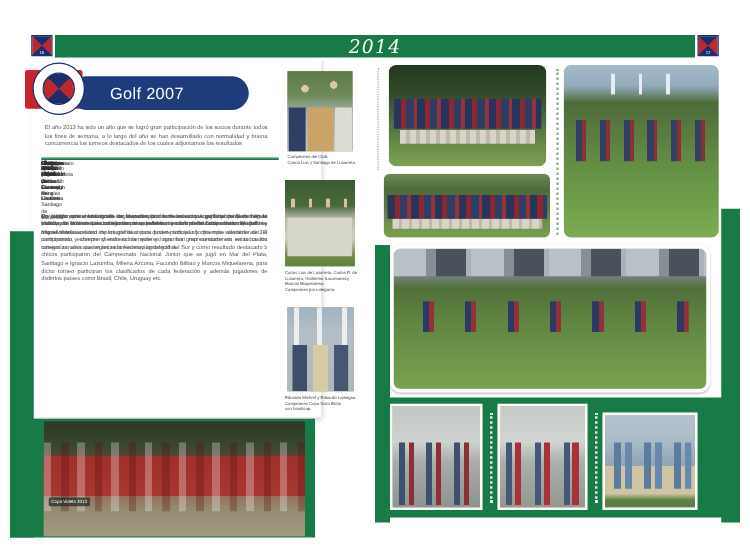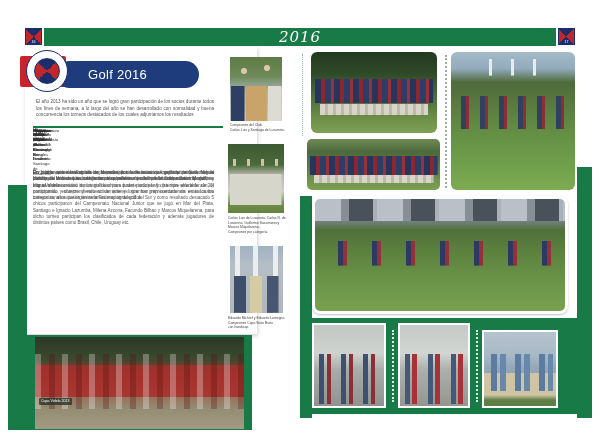--- a/index.html
+++ b/index.html
@@ -158,33 +158,33 @@
 </style>
 </head>
 <body>
 
 <div id="stage">
 
   <div class="pinwheel pw-left">
     <span class="pw-num">16</span>
   </div>
   <div class="year-bar">
-    <span class="year-text">2016</span>
+    <span class="year-text">2014</span>
   </div>
   <div class="pinwheel pw-right">
     <span class="pw-num">17</span>
   </div>
 
   <div class="text-box"></div>
   <div class="green-bar-left"></div>
   <div class="green-panel-left"></div>
 
   <div class="red-chip"></div>
   <div class="title-banner">
-    <span>Golf 2016</span>
+    <span>Golf 2007</span>
   </div>
   <div class="crest">
     <div class="crest-inner"></div>
   </div>
 
   <div class="intro">El año 2013 ha sido un año que se logró gran participación de los socios durante todos los fines de semana, a lo largo del año se han desarrollado con normalidad y buena concurrencia los torneos destacados de los cuales adjuntamos los resultados</div>
 
   <div class="results-table">
       <div class="t-row">
     <span class="t-c1">Copa AAG 2013</span>

